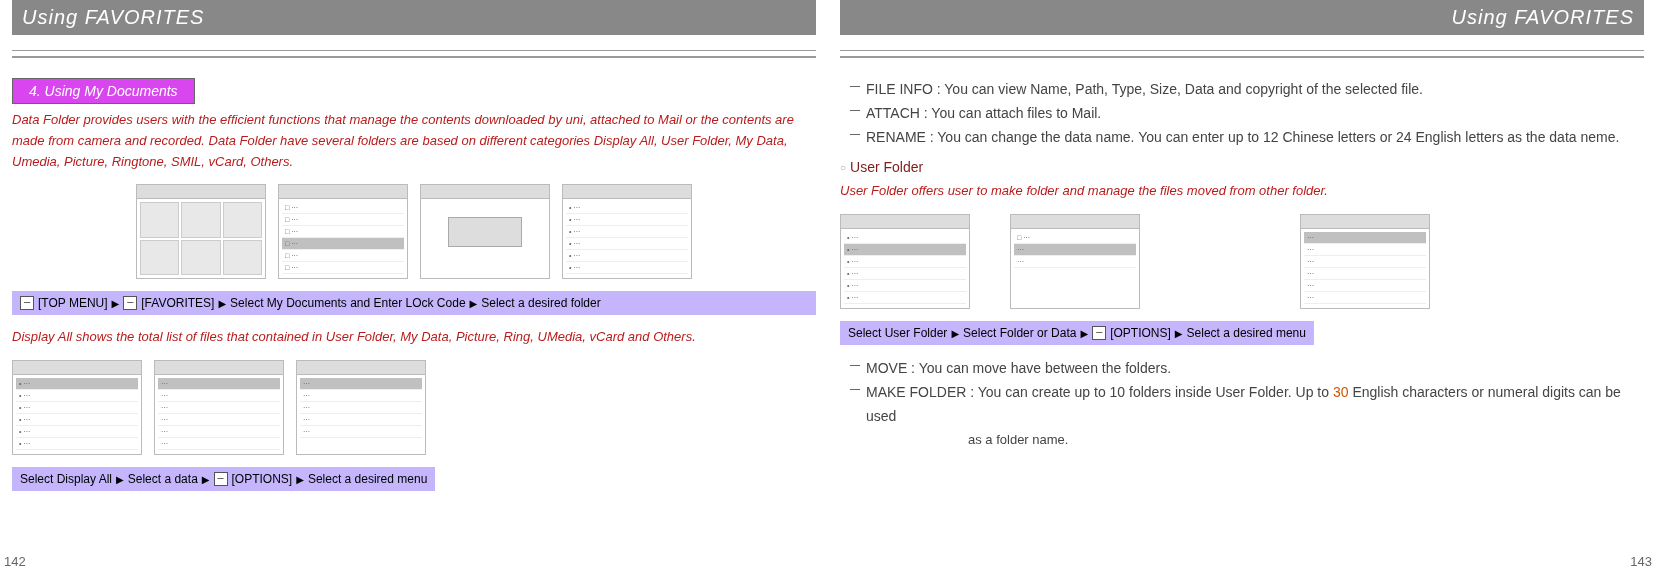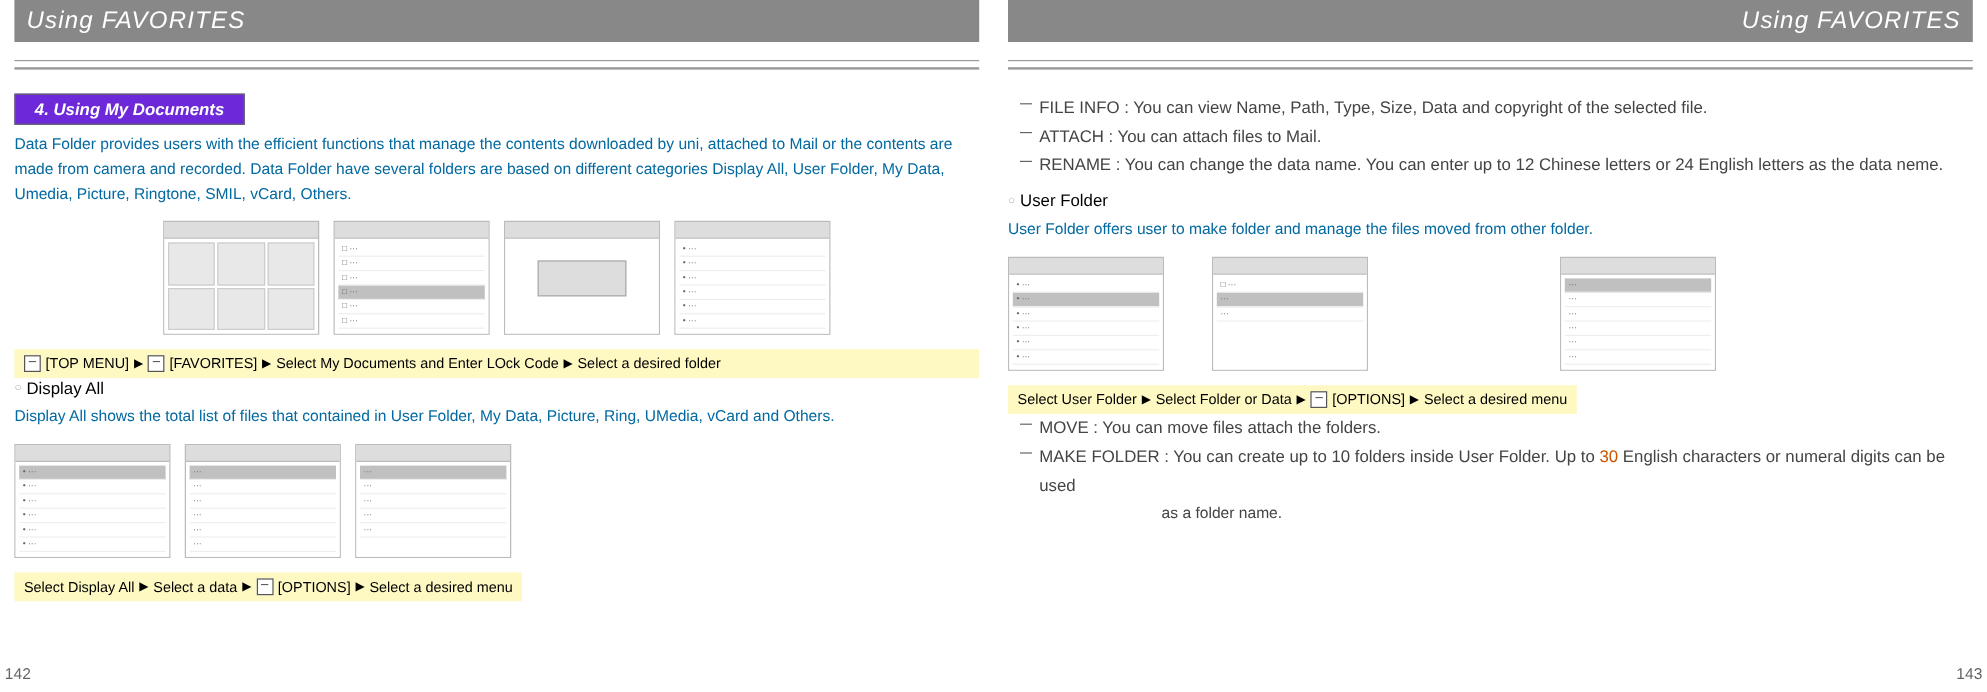--- a/index.html
+++ b/index.html
@@ -23,35 +23,35 @@
       padding: 6px 10px;
       font-size: 20px;
       margin-bottom: 15px;
       font-style: italic;
       letter-spacing: 1px;
     }
     .header-bar.right { text-align: right; }
     .horiz-line-thin { border-top: 1px solid #999; margin-bottom: 5px; }
     .horiz-line-thick { border-top: 2px solid #999; margin-bottom: 20px; }
     .section-tab {
-      background: #6d28d9;
+      background: #d946ef;
       color: #fff;
       padding: 4px 16px;
       font-size: 14px;
       display: inline-block;
       border: 1px solid #666;
       margin-bottom: 6px;
       font-style: italic;
-      font-weight: bold;
     }
     .body-text {
       font-size: 13px;
       line-height: 1.6;
-      color: #0369a1;
+      color: #b91c1c;
       margin-bottom: 12px;
+      font-style: italic;
     }
     .screenshots-row {
       display: flex;
       gap: 12px;
       margin-bottom: 12px;
       justify-content: center;
     }
     .screenshots-row.left { justify-content: flex-start; }
     .screenshots-row.spread { justify-content: flex-start; gap: 40px; }
     .screenshot {
@@ -100,26 +100,27 @@
       background: #c0c0c0;
     }
     .screenshot .inner-box {
       background: #ddd;
       border: 1px solid #aaa;
       width: 60%;
       height: 30px;
       margin: 15px auto;
     }
     .nav-path {
-      background: #fef9c3;
+      background: #c4b5fd;
       padding: 5px 8px;
       font-size: 12px;
       display: flex;
       align-items: center;
       gap: 4px;
+      margin-bottom: 12px;
       flex-wrap: wrap;
     }
     .nav-path .key-icon {
       display: inline-block;
       width: 14px;
       height: 14px;
       border: 1px solid #555;
       background: #fff;
       position: relative;
     }
@@ -129,21 +130,21 @@
       top: -2px;
       left: 3px;
       font-size: 11px;
       color: #333;
     }
     .nav-path .arrow {
       font-size: 10px;
     }
     .sub-heading {
       font-size: 14px;
-      color: #000000;
+      color: #7f1d1d;
       margin-bottom: 6px;
       display: flex;
       align-items: center;
       gap: 4px;
     }
     .sub-heading::before {
       content: "○";
       font-size: 10px;
       color: #aaa;
     }
@@ -249,23 +250,20 @@
     <span>[TOP MENU]</span>
     <span class="arrow">▶</span>
     <span class="key-icon"></span>
     <span>[FAVORITES]</span>
     <span class="arrow">▶</span>
     <span>Select My Documents and Enter LOck Code</span>
     <span class="arrow">▶</span>
     <span>Select a desired folder</span>
   </div>
 
-  <div class="sub-heading">
-    <span>Display All</span>
-  </div>
   <p class="body-text">Display All shows the total list of files that contained in User Folder, My Data, Picture, Ring, UMedia, vCard and Others.</p>
 
   <div class="screenshots-row left">
     <div class="screenshot">
       <div class="phone-header"></div>
       <div class="phone-body">
           <div class="list-items">
             <div class="li-item highlight">• ···</div>
             <div class="li-item">• ···</div>
             <div class="li-item">• ···</div>
@@ -377,21 +375,21 @@
     <span class="arrow">▶</span>
     <span>Select Folder or Data</span>
     <span class="arrow">▶</span>
     <span class="key-icon"></span>
     <span>[OPTIONS]</span>
     <span class="arrow">▶</span>
     <span>Select a desired menu</span>
   </div>
 
   <div class="option-list">
-    <div class="option-item">MOVE : You can move files attach the folders.</div>
+    <div class="option-item">MOVE : You can move have between the folders.</div>
     <div class="option-item">
       <span>MAKE FOLDER : You can create up to 10 folders inside User Folder. Up to</span>
       <span class="accent">30</span>
       <span>English characters or numeral digits can be used</span>
     </div>
     <div class="continuation">as a folder name.</div>
   </div>
 
   <div class="page-num right">143</div>
 </div>

